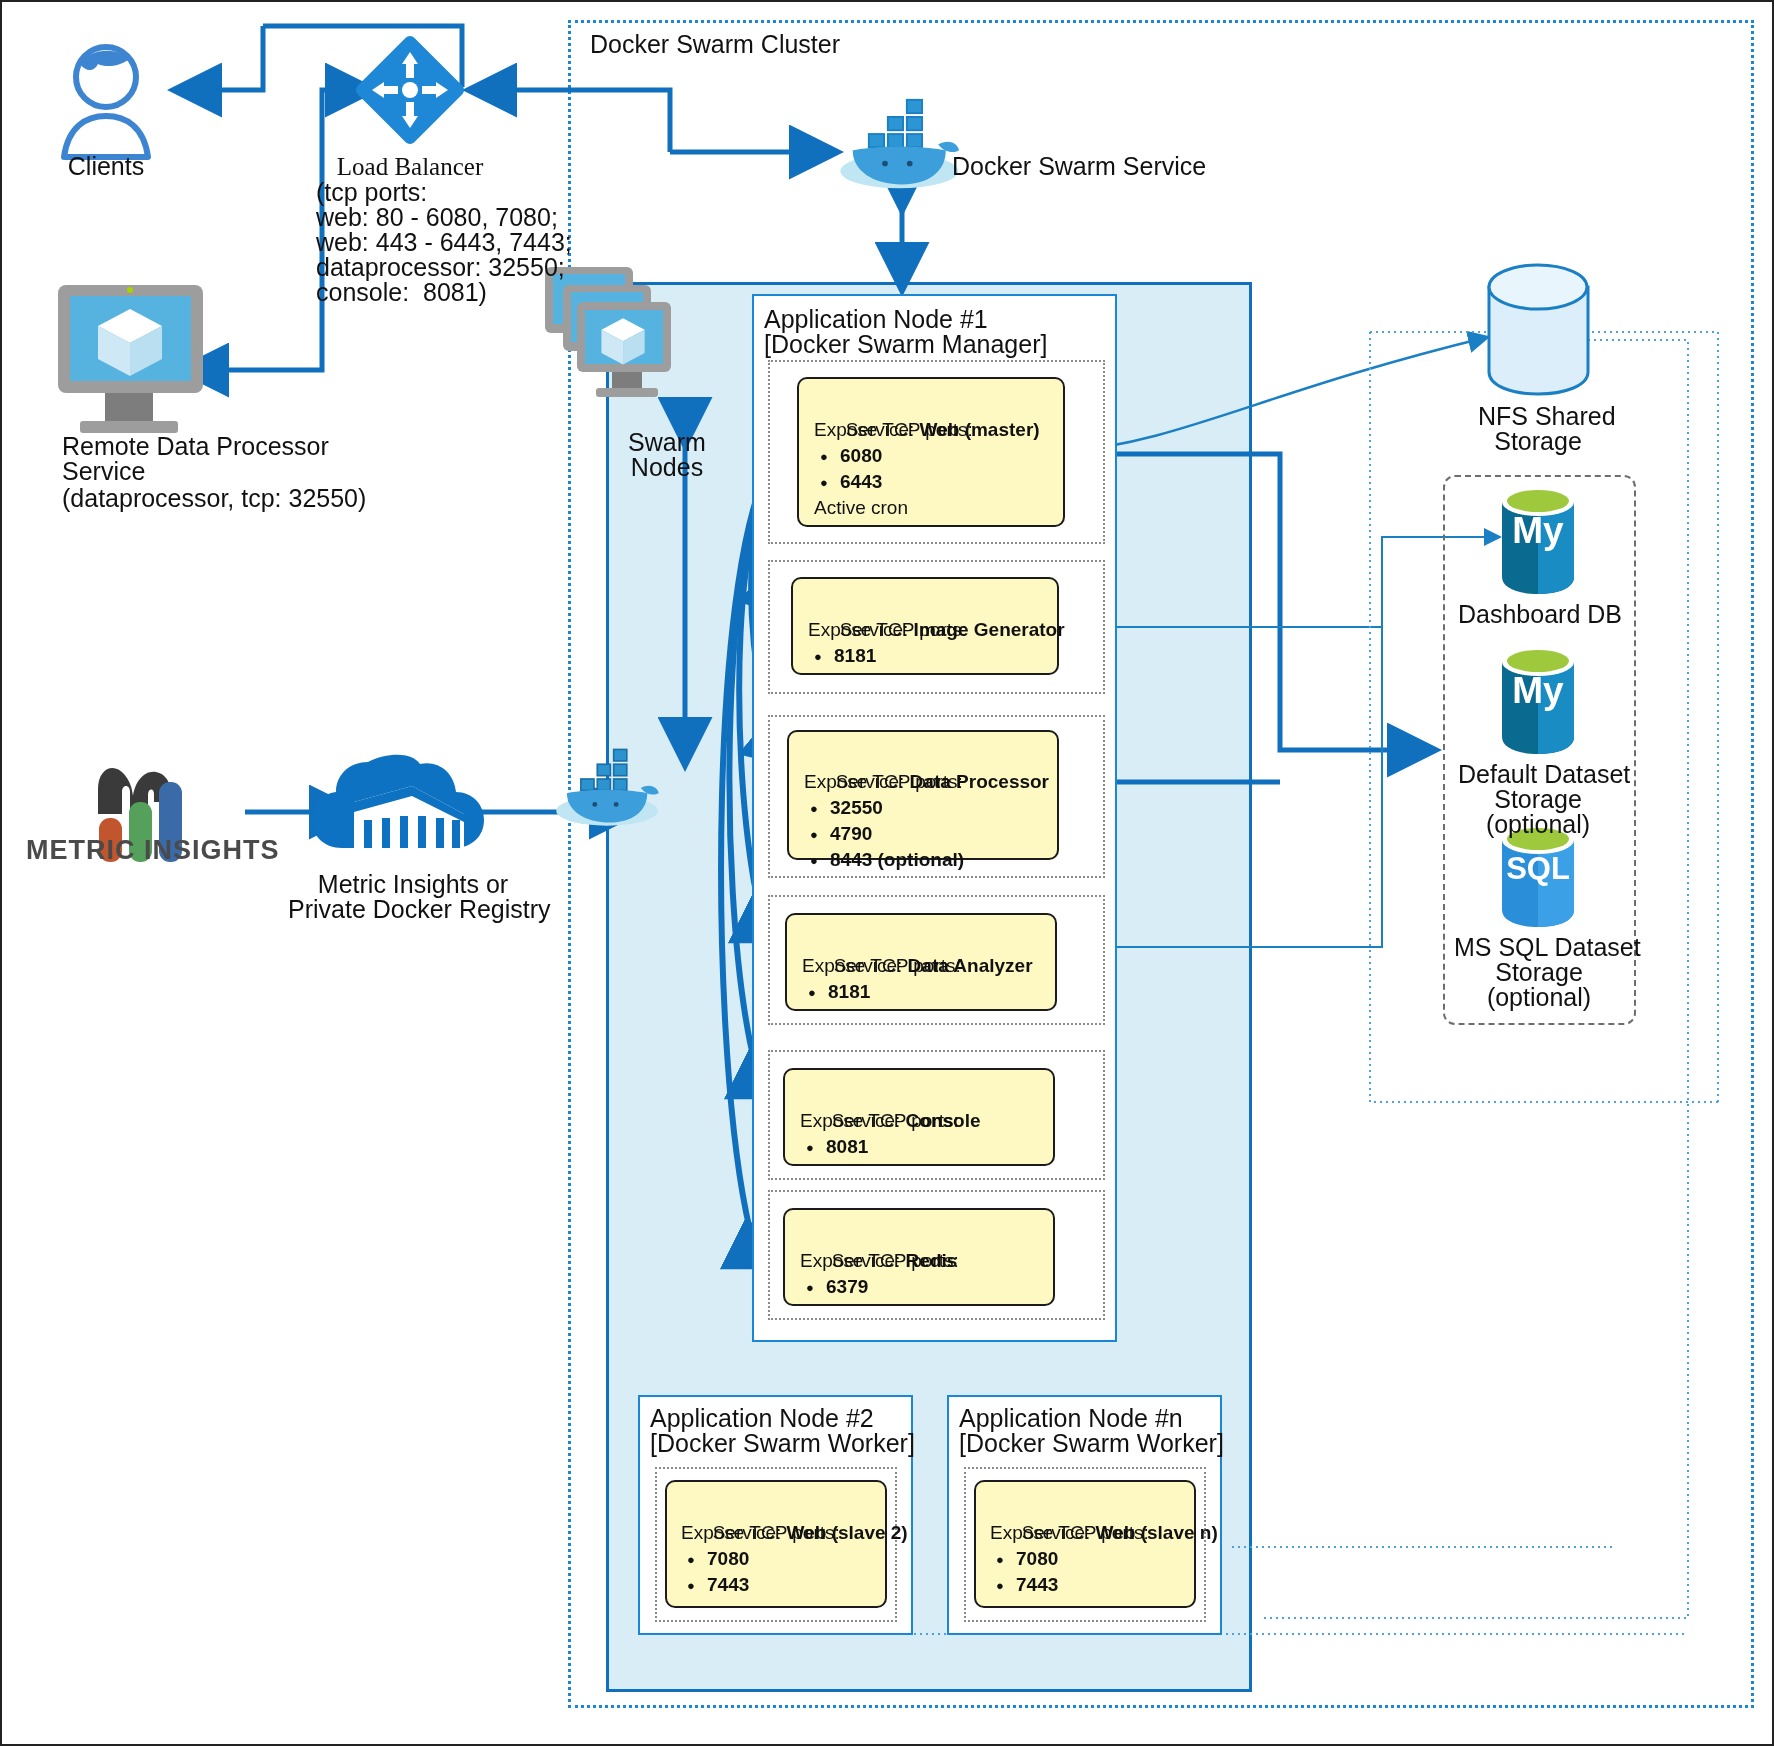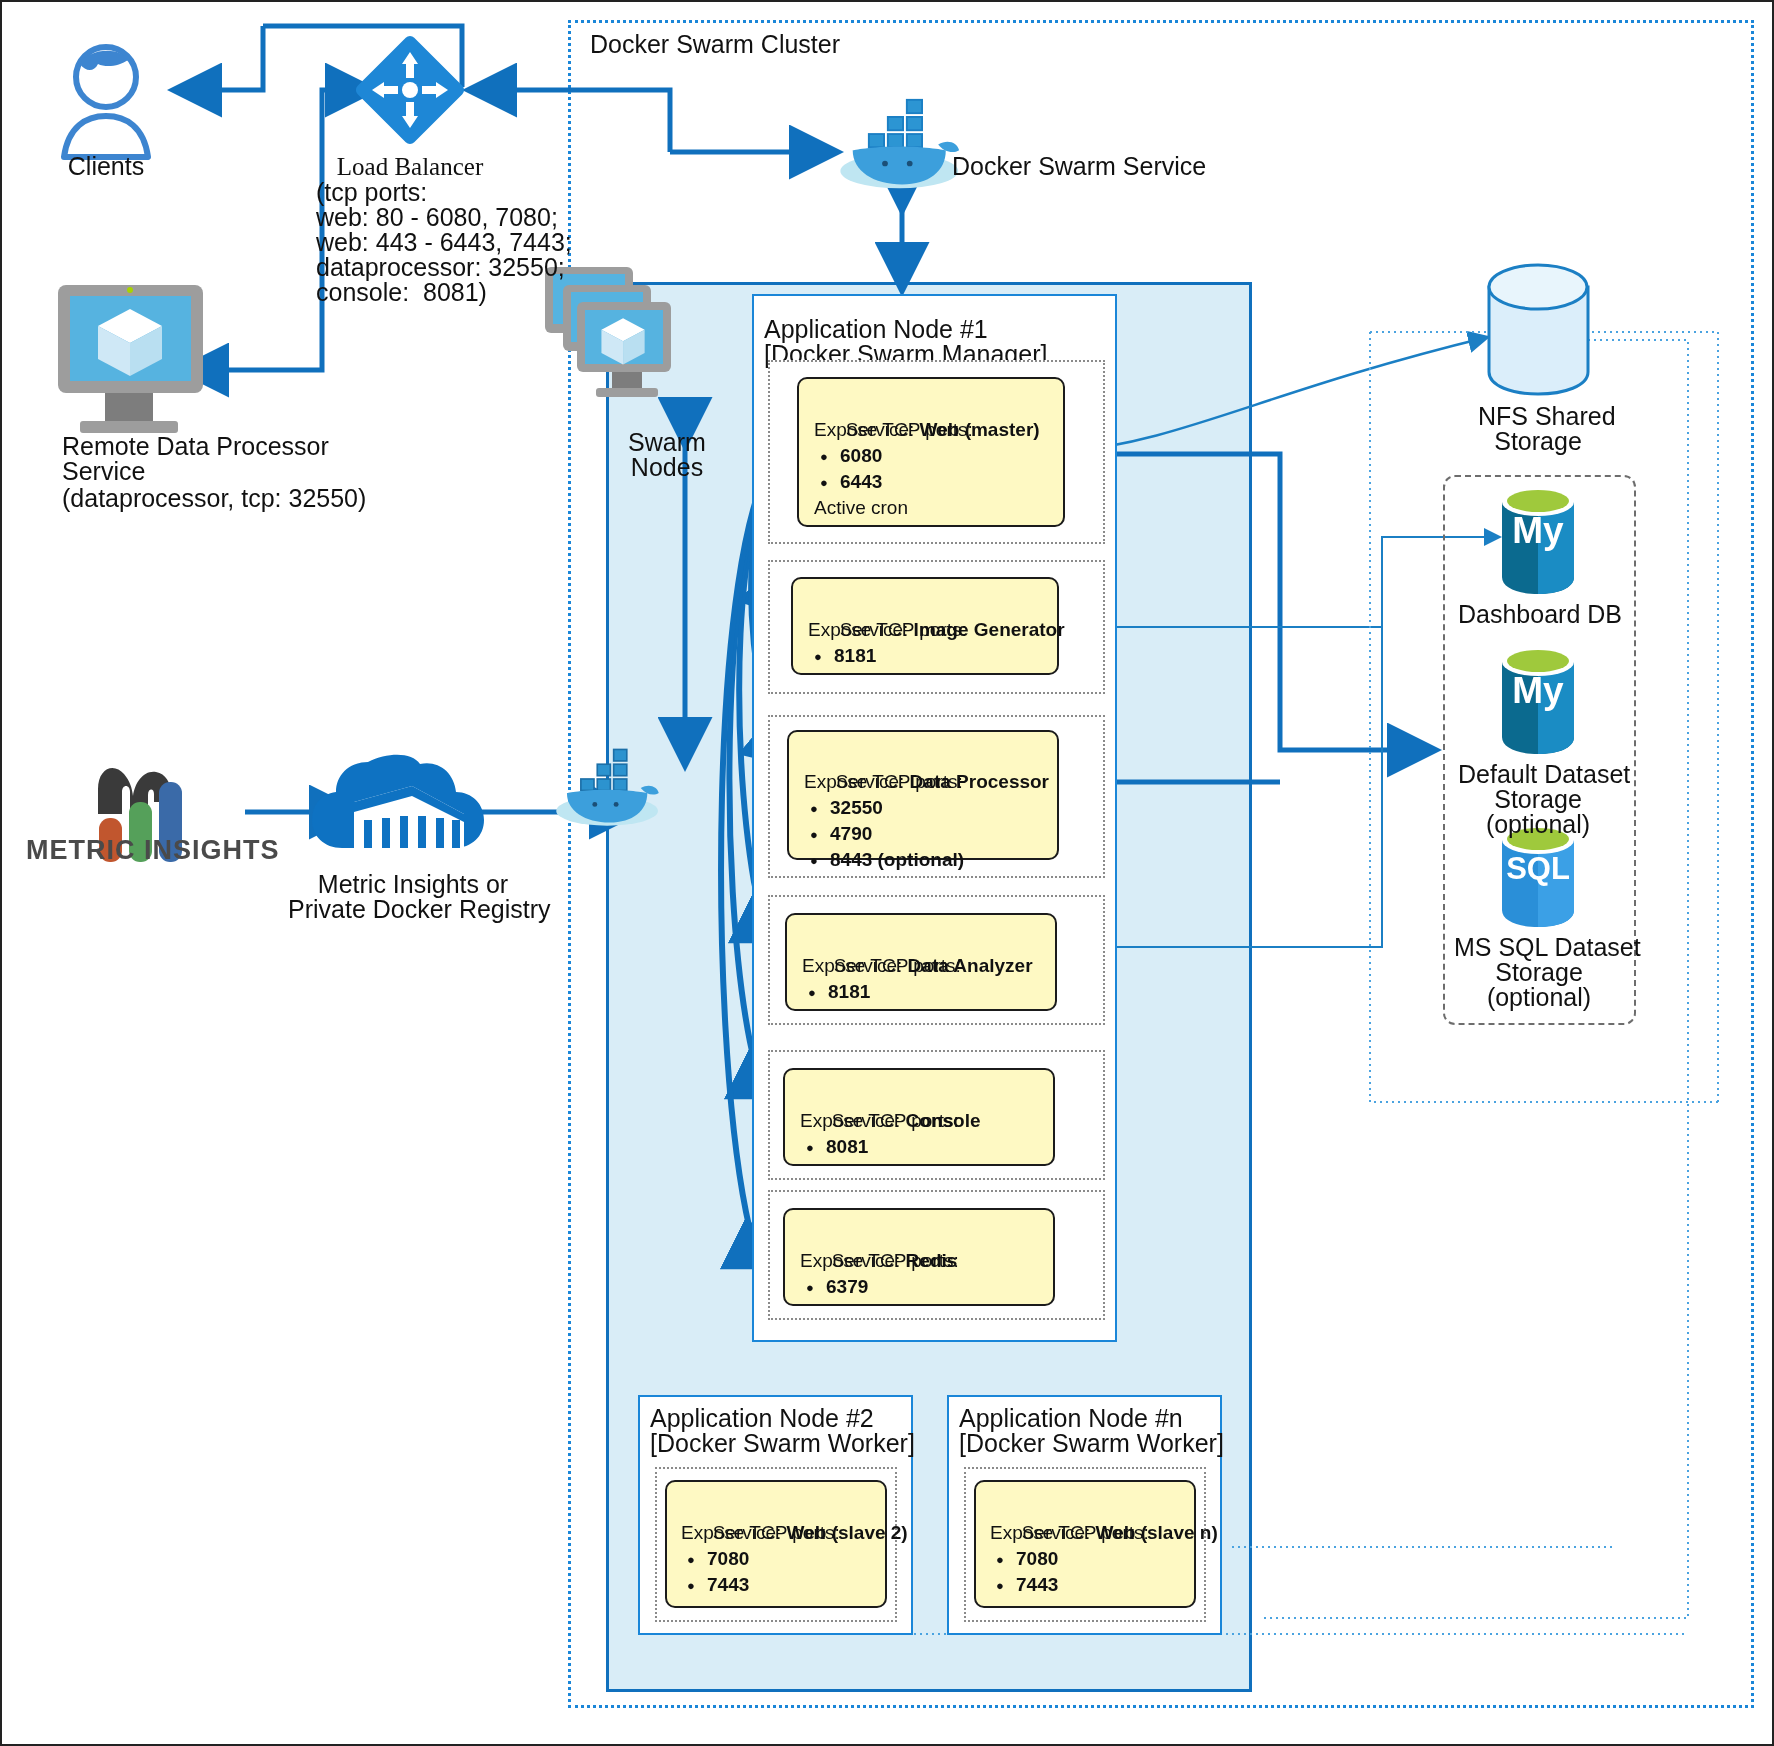--- a/index.html
+++ b/index.html
@@ -13,21 +13,21 @@
   
   #cluster-dotted{left:566px;top:18px;width:1186px;height:1688px;
       border:3px dotted #1a86d8;}
   #cluster-dotted-label{left:588px;top:30px;}
 
   #swarm-box{left:604px;top:280px;width:646px;height:1410px;
       background:#d9edf7;border:3px solid #1070bd;}
 
   #appnode1{left:750px;top:292px;width:365px;height:1048px;
       background:#fff;border:2px solid #1a86d8;}
-  #appnode1-label{left:762px;top:315px;}
+  #appnode1-label{left:762px;top:305px;}
 
   .svc-slot{border:2px dotted #8a8a8a;background:#fff;}
   .svc-box{background:#fef9c3;border:2px solid #1b1b1b;border-radius:10px;}
   .svc-text{position:absolute;font-size:19px;line-height:26px;color:#111;white-space:pre;}
   .svc-text b{font-weight:bold;}
   .bul{padding-left:26px;}
   .bul::before{content:"\25CF";font-size:13px;position:absolute;left:6px;top:1px;}
 
   .worker-node{background:#fff;border:2px solid #1a86d8;}
   .worker-slot{border:2px dotted #8a8a8a;background:#fff;}

